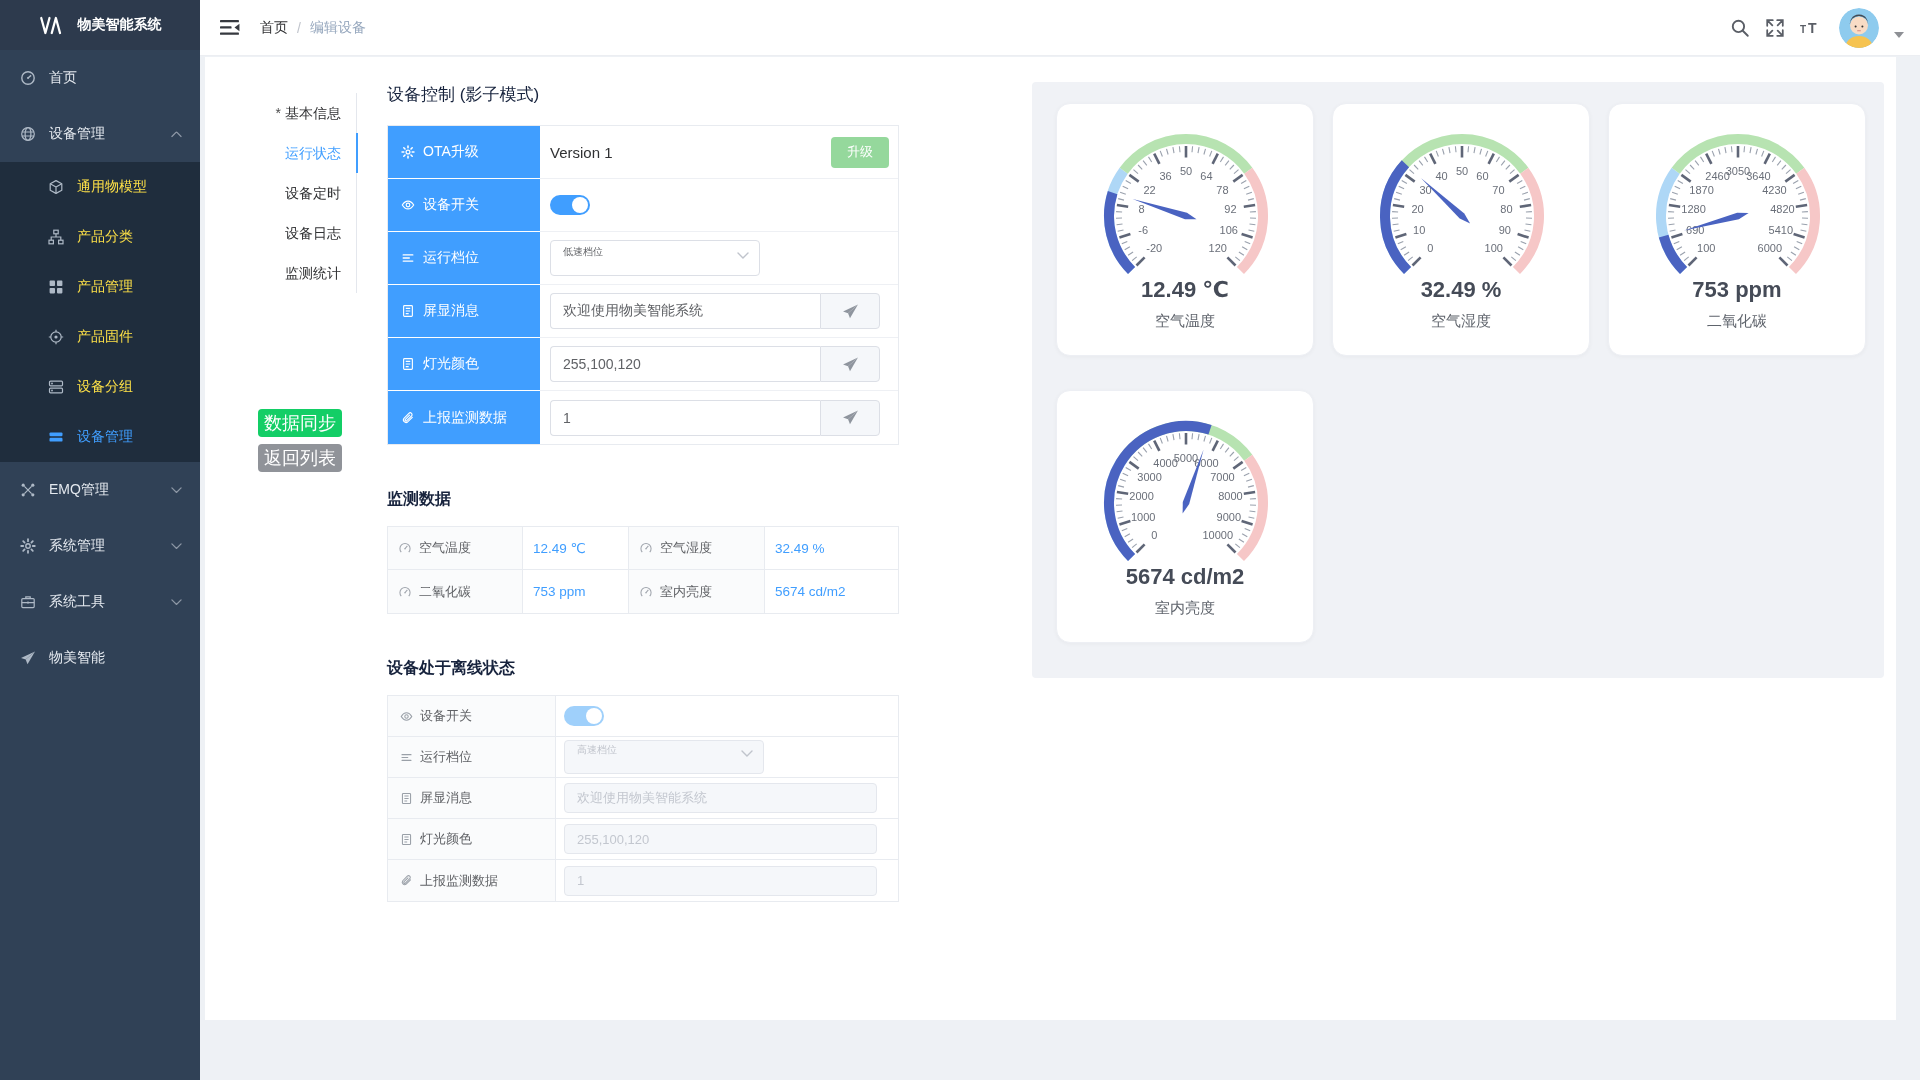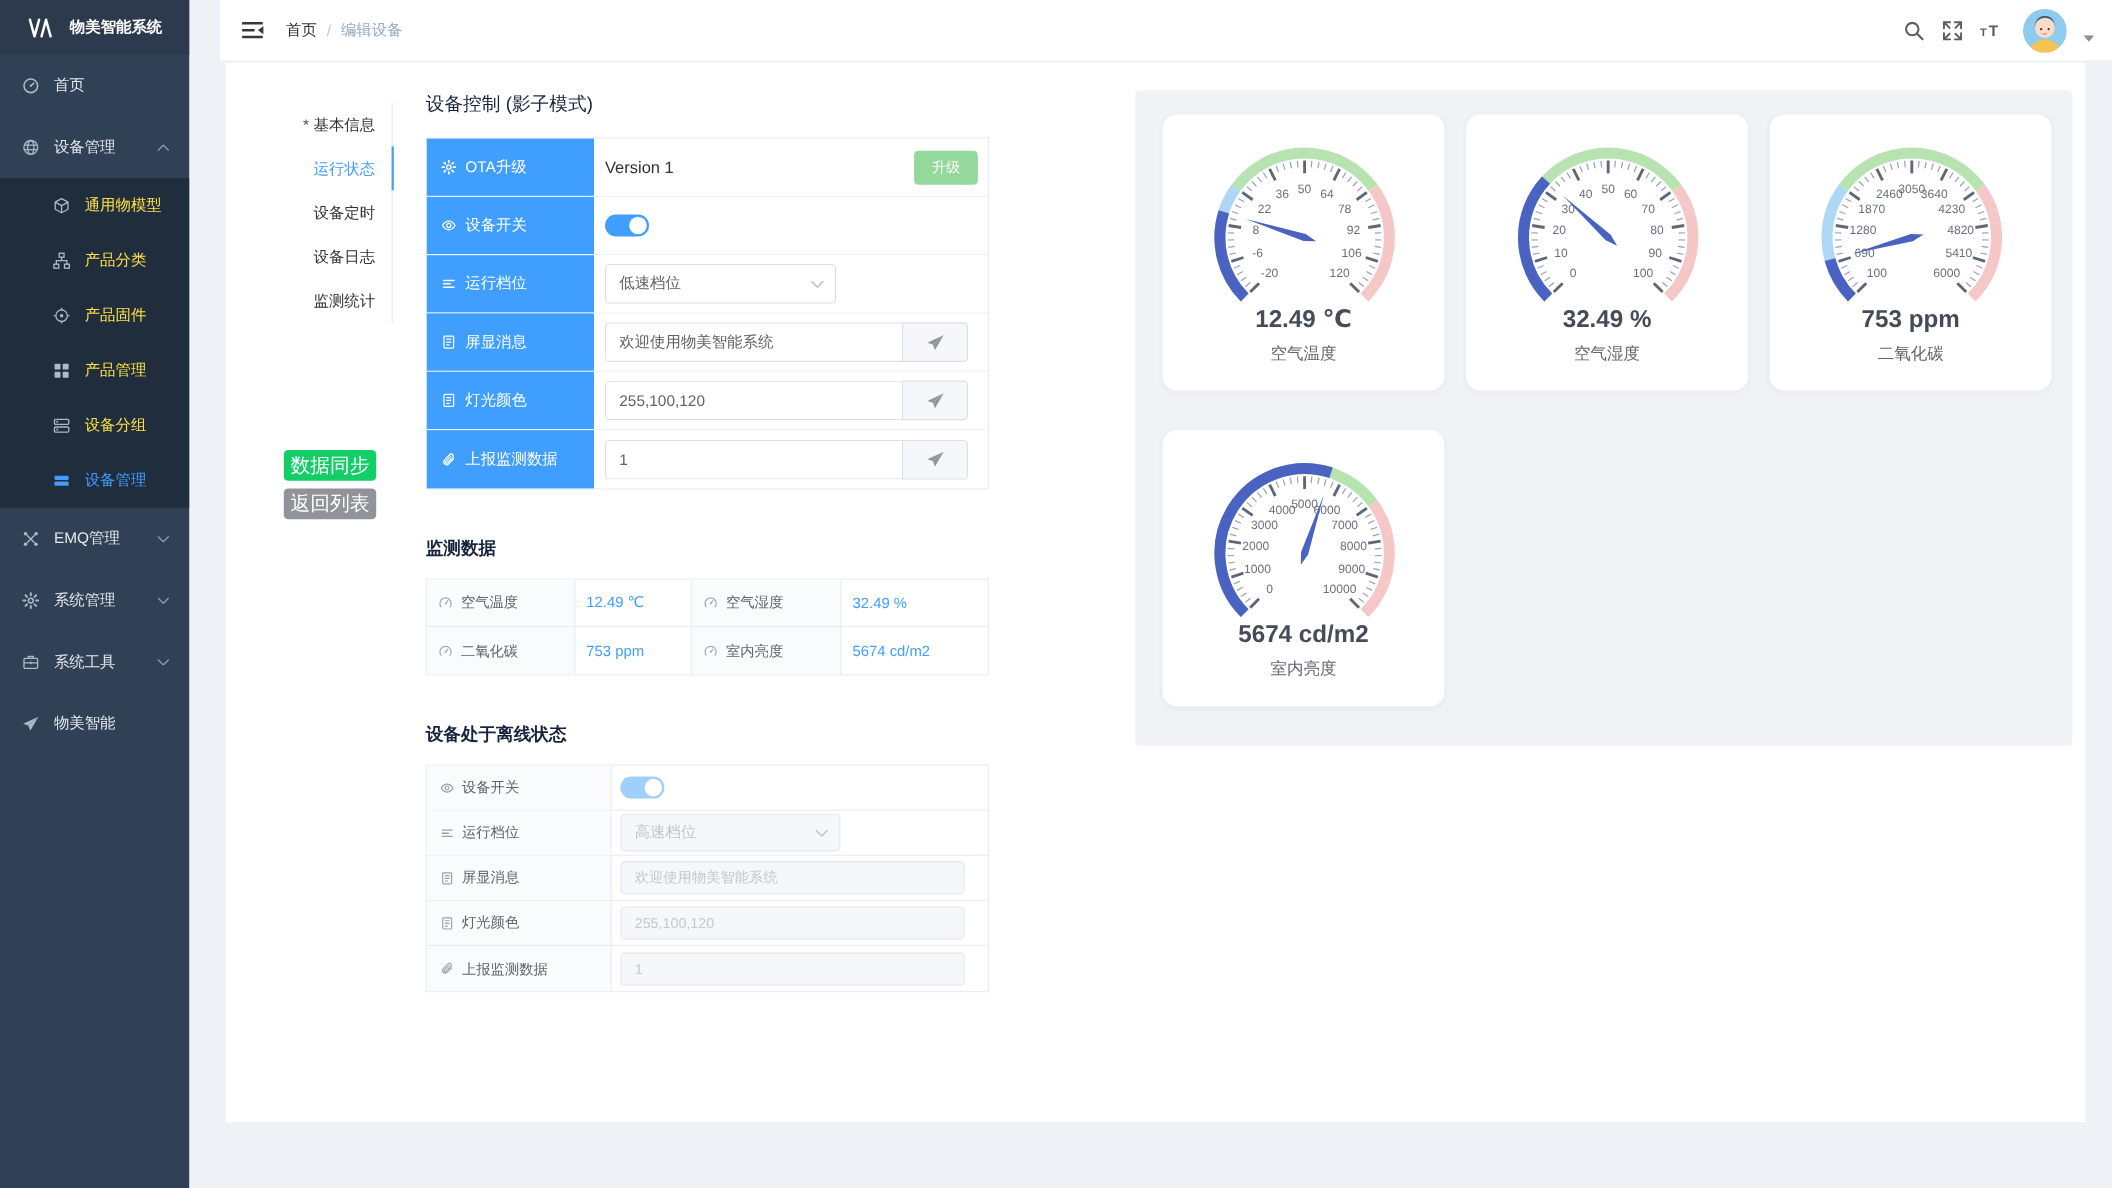--- a/index.html
+++ b/index.html
@@ -1,21 +1,21 @@
 <!DOCTYPE html>
 <html><head>
 <meta charset="utf-8">
 <style>
   * { box-sizing: border-box; margin: 0; padding: 0; }
   html,body { width:1920px; height:1080px; }
   body { position:relative; font-family:"Liberation Sans","DejaVu Sans",sans-serif; background:#eef1f5; overflow:hidden; }
   svg { display:block; }
 
   
-  .sidebar { position:absolute; left:0; top:0; width:172px; height:1080px; background:#304156; z-index:5; }
+  .sidebar { position:absolute; left:0; top:0; width:200px; height:1080px; background:#304156; z-index:5; }
   .logo-row { height:50px; display:flex; align-items:center; justify-content:center; gap:9px; background:#2d3a4d; color:#fff; font-weight:bold; font-size:14px; cursor:pointer; }
   .menu-item { height:56px; display:flex; align-items:center; padding:0 8px 0 20px; color:#e4e9ef; font-size:14px; cursor:pointer; position:relative; }
   .submenu { background:#1f2d3d; }
   .submenu .menu-item { height:50px; padding-left:48px; color:#fde047; }
   .menu-item.active { color:#409EFF; }
   .mi-icon { width:16px; height:16px; margin-right:13px; color:#aeb9c6; display:inline-flex; flex:none; }
   .menu-item.active .mi-icon { color:#409EFF; }
   .chev { position:absolute; right:18px; width:11px; height:7px; color:#8d97a5; }
   .chev.up svg { transform:rotate(180deg); }
 
@@ -56,21 +56,21 @@
   .slabel .fi { width:14px; height:14px; display:inline-flex; flex:none; }
   .sval { flex:1; display:flex; align-items:center; padding:0 10px; border-bottom:1px solid #eef0f4; position:relative; }
   .srow:last-child .sval { border-bottom:none; }
   .version-text { font-size:15px; color:#303133; }
   .upgrade-btn { position:absolute; right:9px; width:58px; height:31px; background:#95d89c; color:#fff; border:none; border-radius:4px; font-size:13px; font-family:inherit; }
 
   .el-switch { width:40px; height:20px; border-radius:10px; background:#409EFF; position:relative; cursor:pointer; }
   .el-switch::after { content:""; position:absolute; right:2px; top:2px; width:16px; height:16px; border-radius:50%; background:#fff; }
   .el-switch.disabled { background:#9fd0fb; cursor:not-allowed; }
 
-  .select { width:210px; height:36px; border:1px solid #dcdfe6; border-radius:4px; display:flex; align-items:center; padding:16px 12px; font-size:14px; color:#606266; position:relative; background:#fff; cursor:pointer; }
+  .select { width:210px; height:36px; border:1px solid #dcdfe6; border-radius:4px; display:flex; align-items:flex-end; padding:16px 12px; font-size:10px; color:#606266; position:relative; background:#fff; cursor:pointer; }
   .select .chevd { position:absolute; right:10px; width:12px; height:7px; color:#c0c4cc; }
   .select.disabled { background:#f5f7fa; border-color:#e4e7ed; color:#c0c4cc; cursor:not-allowed; width:200px; height:32px; }
 
   .input-group { display:flex; height:36px; width:330px; }
   .ig-input { flex:1; border:1px solid #dcdfe6; border-right:none; border-radius:4px 0 0 4px; display:flex; align-items:center; padding:0 12px; font-size:14px; color:#606266; background:#fff; }
   .ig-send { width:60px; border:1px solid #dcdfe6; border-radius:0 4px 4px 0; background:#f5f7fa; display:flex; align-items:center; justify-content:center; color:#8f959e; cursor:pointer; }
   .ig-send svg { width:17px; height:17px; }
 
   .monitor-table { margin-top:16px; display:grid; grid-template-columns:135px 106px 136px 133px; border:1px solid #e8ebf0; }
   .mcell { height:43px; display:flex; align-items:center; padding:0 10px; font-size:13px; border-bottom:1px solid #e8ebf0; border-right:1px solid #e8ebf0; }
@@ -148,38 +148,38 @@
               <rect x="5.8" y="1.2" width="4.4" height="3.6"></rect>
               <rect x="1" y="11.2" width="4.4" height="3.6"></rect>
               <rect x="10.6" y="11.2" width="4.4" height="3.6"></rect>
               <path d="M8 4.8V8M3.2 11.2V8h9.6v3.2"></path>
             </svg>
           </span>
         <span>产品分类</span>
         </div>
         <div class="menu-item ">
         <span class="mi-icon">
-            <svg viewBox="0 0 16 16" fill="none" stroke="currentColor" stroke-width="1.2">
-              <circle cx="8" cy="8" r="5.2"></circle>
-              <circle cx="8" cy="8" r="1.6" fill="currentColor" stroke="none"></circle>
-              <path d="M8 .8v2M8 13.2v2M.8 8h2M13.2 8h2"></path>
-            </svg>
-          </span>
-        <span>产品固件</span>
-        </div>
-        <div class="menu-item ">
-        <span class="mi-icon">
             <svg viewBox="0 0 16 16" fill="currentColor">
               <rect x="1.6" y="1.6" width="5.4" height="5.4" rx=".8"></rect>
               <rect x="9" y="1.6" width="5.4" height="5.4" rx=".8"></rect>
               <rect x="1.6" y="9" width="5.4" height="5.4" rx=".8"></rect>
               <rect x="9" y="9" width="5.4" height="5.4" rx=".8"></rect>
             </svg>
           </span>
         <span>产品管理</span>
+        </div>
+        <div class="menu-item ">
+        <span class="mi-icon">
+            <svg viewBox="0 0 16 16" fill="none" stroke="currentColor" stroke-width="1.2">
+              <circle cx="8" cy="8" r="5.2"></circle>
+              <circle cx="8" cy="8" r="1.6" fill="currentColor" stroke="none"></circle>
+              <path d="M8 .8v2M8 13.2v2M.8 8h2M13.2 8h2"></path>
+            </svg>
+          </span>
+        <span>产品固件</span>
         </div>
         <div class="menu-item ">
         <span class="mi-icon">
             <svg viewBox="0 0 16 16" fill="none" stroke="currentColor" stroke-width="1.2">
               <rect x="1.5" y="2.2" width="13" height="4.6" rx="1"></rect>
               <rect x="1.5" y="9.2" width="13" height="4.6" rx="1"></rect>
               <path d="M4 4.5h.01M4 11.5h.01" stroke-linecap="round" stroke-width="1.8"></path>
             </svg>
           </span>
         <span>设备分组</span>

